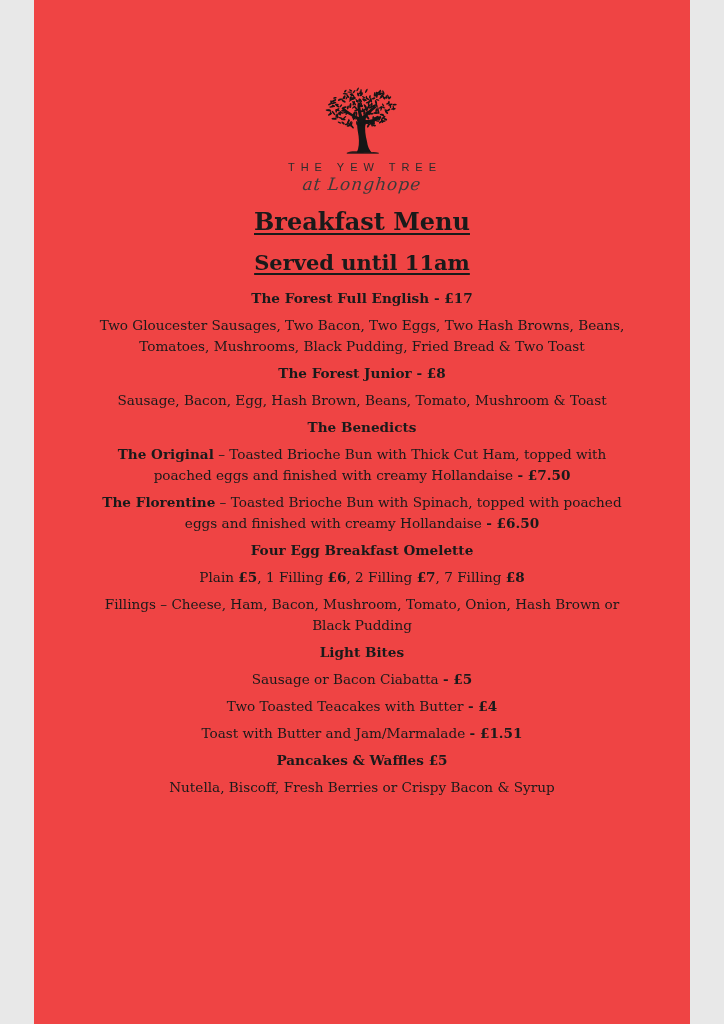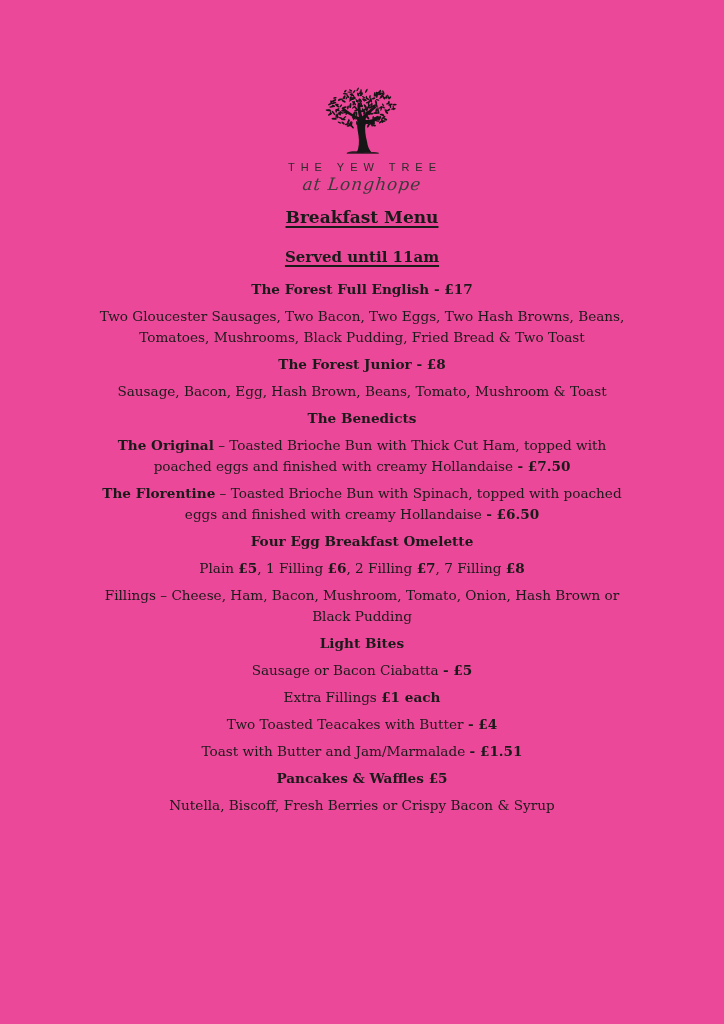--- a/index.html
+++ b/index.html
@@ -1,20 +1,20 @@
 <!DOCTYPE html>
 <html><head>
 <meta charset="utf-8">
 <style>
   html,body{margin:0;padding:0;background:#e8e8e8;}
   .page{
     position:relative;
-    width:724px;height:1024px;
+    width:656px;height:1024px;
     margin:0 auto;
-    background:#ec4899;
+    background:#ef4444;
     color:#1a1a1a;
     font-family:"DejaVu Serif","Liberation Serif",serif;
     overflow:hidden;
   }
   .logo-block{padding-top:82px;text-align:center;}
   .tree-svg{width:98px;height:76px;display:block;margin:0 auto;}
   .logo-name{
     font-family:"Liberation Sans","DejaVu Sans",sans-serif;
     font-size:11px;
     letter-spacing:6px;
@@ -26,32 +26,32 @@
     font-family:"DejaVu Serif",serif;
     font-style:italic;
     font-size:17px;
     color:#3a3a3a;
     margin-top:1px;
     transform:skewX(-6deg);
     letter-spacing:1px;
   }
   .menu-title{
     text-align:center;
-    font-size:17px;
+    font-size:24px;
     font-weight:bold;
     margin-top:13px;
     text-decoration:underline;
     text-underline-offset:3px;
     text-decoration-thickness:2px;
   }
   .menu-subtitle{
     text-align:center;
-    font-size:15px;
+    font-size:21px;
     font-weight:bold;
-    margin-top:21px;
+    margin-top:14px;
     text-decoration:underline;
     text-underline-offset:3px;
     text-decoration-thickness:1.5px;
   }
   .menu-lines{
     width:544px;
     margin:13px auto 0;
     font-size:13.6px;
     line-height:21px;
   }
@@ -302,20 +302,19 @@
       <p class="menu-line"><span class="b">The Forest Junior - £8</span></p>
       <p class="menu-line"><span>Sausage, Bacon, Egg, Hash Brown, Beans, Tomato, Mushroom &amp; Toast</span></p>
       <p class="menu-line"><span class="b">The Benedicts</span></p>
       <p class="menu-line"><span class="b">The Original</span><span> – Toasted Brioche Bun with Thick Cut Ham, topped with poached eggs and finished with creamy Hollandaise </span><span class="b">- £7.50</span></p>
       <p class="menu-line"><span class="b">The Florentine</span><span> – Toasted Brioche Bun with Spinach, topped with poached eggs and finished with creamy Hollandaise </span><span class="b">- £6.50</span></p>
       <p class="menu-line"><span class="b">Four Egg Breakfast Omelette</span></p>
       <p class="menu-line"><span>Plain </span><span class="b">£5</span><span>, 1 Filling </span><span class="b">£6</span><span>, 2 Filling </span><span class="b">£7</span><span>, 7 Filling </span><span class="b">£8</span></p>
       <p class="menu-line"><span>Fillings – Cheese, Ham, Bacon, Mushroom, Tomato, Onion, Hash Brown or Black Pudding</span></p>
       <p class="menu-line"><span class="b">Light Bites</span></p>
       <p class="menu-line"><span>Sausage or Bacon Ciabatta </span><span class="b">- £5</span></p>
-      <p class="menu-line"><span>Extra Fillings </span><span class="b">£1 each</span></p>
       <p class="menu-line"><span>Two Toasted Teacakes with Butter </span><span class="b">- £4</span></p>
       <p class="menu-line"><span>Toast with Butter and Jam/Marmalade </span><span class="b">- £1.51</span></p>
       <p class="menu-line"><span class="b">Pancakes &amp; Waffles £5</span></p>
       <p class="menu-line"><span>Nutella, Biscoff, Fresh Berries or Crispy Bacon &amp; Syrup</span></p>
     </div>
 
 </div>
 
 </body></html>

